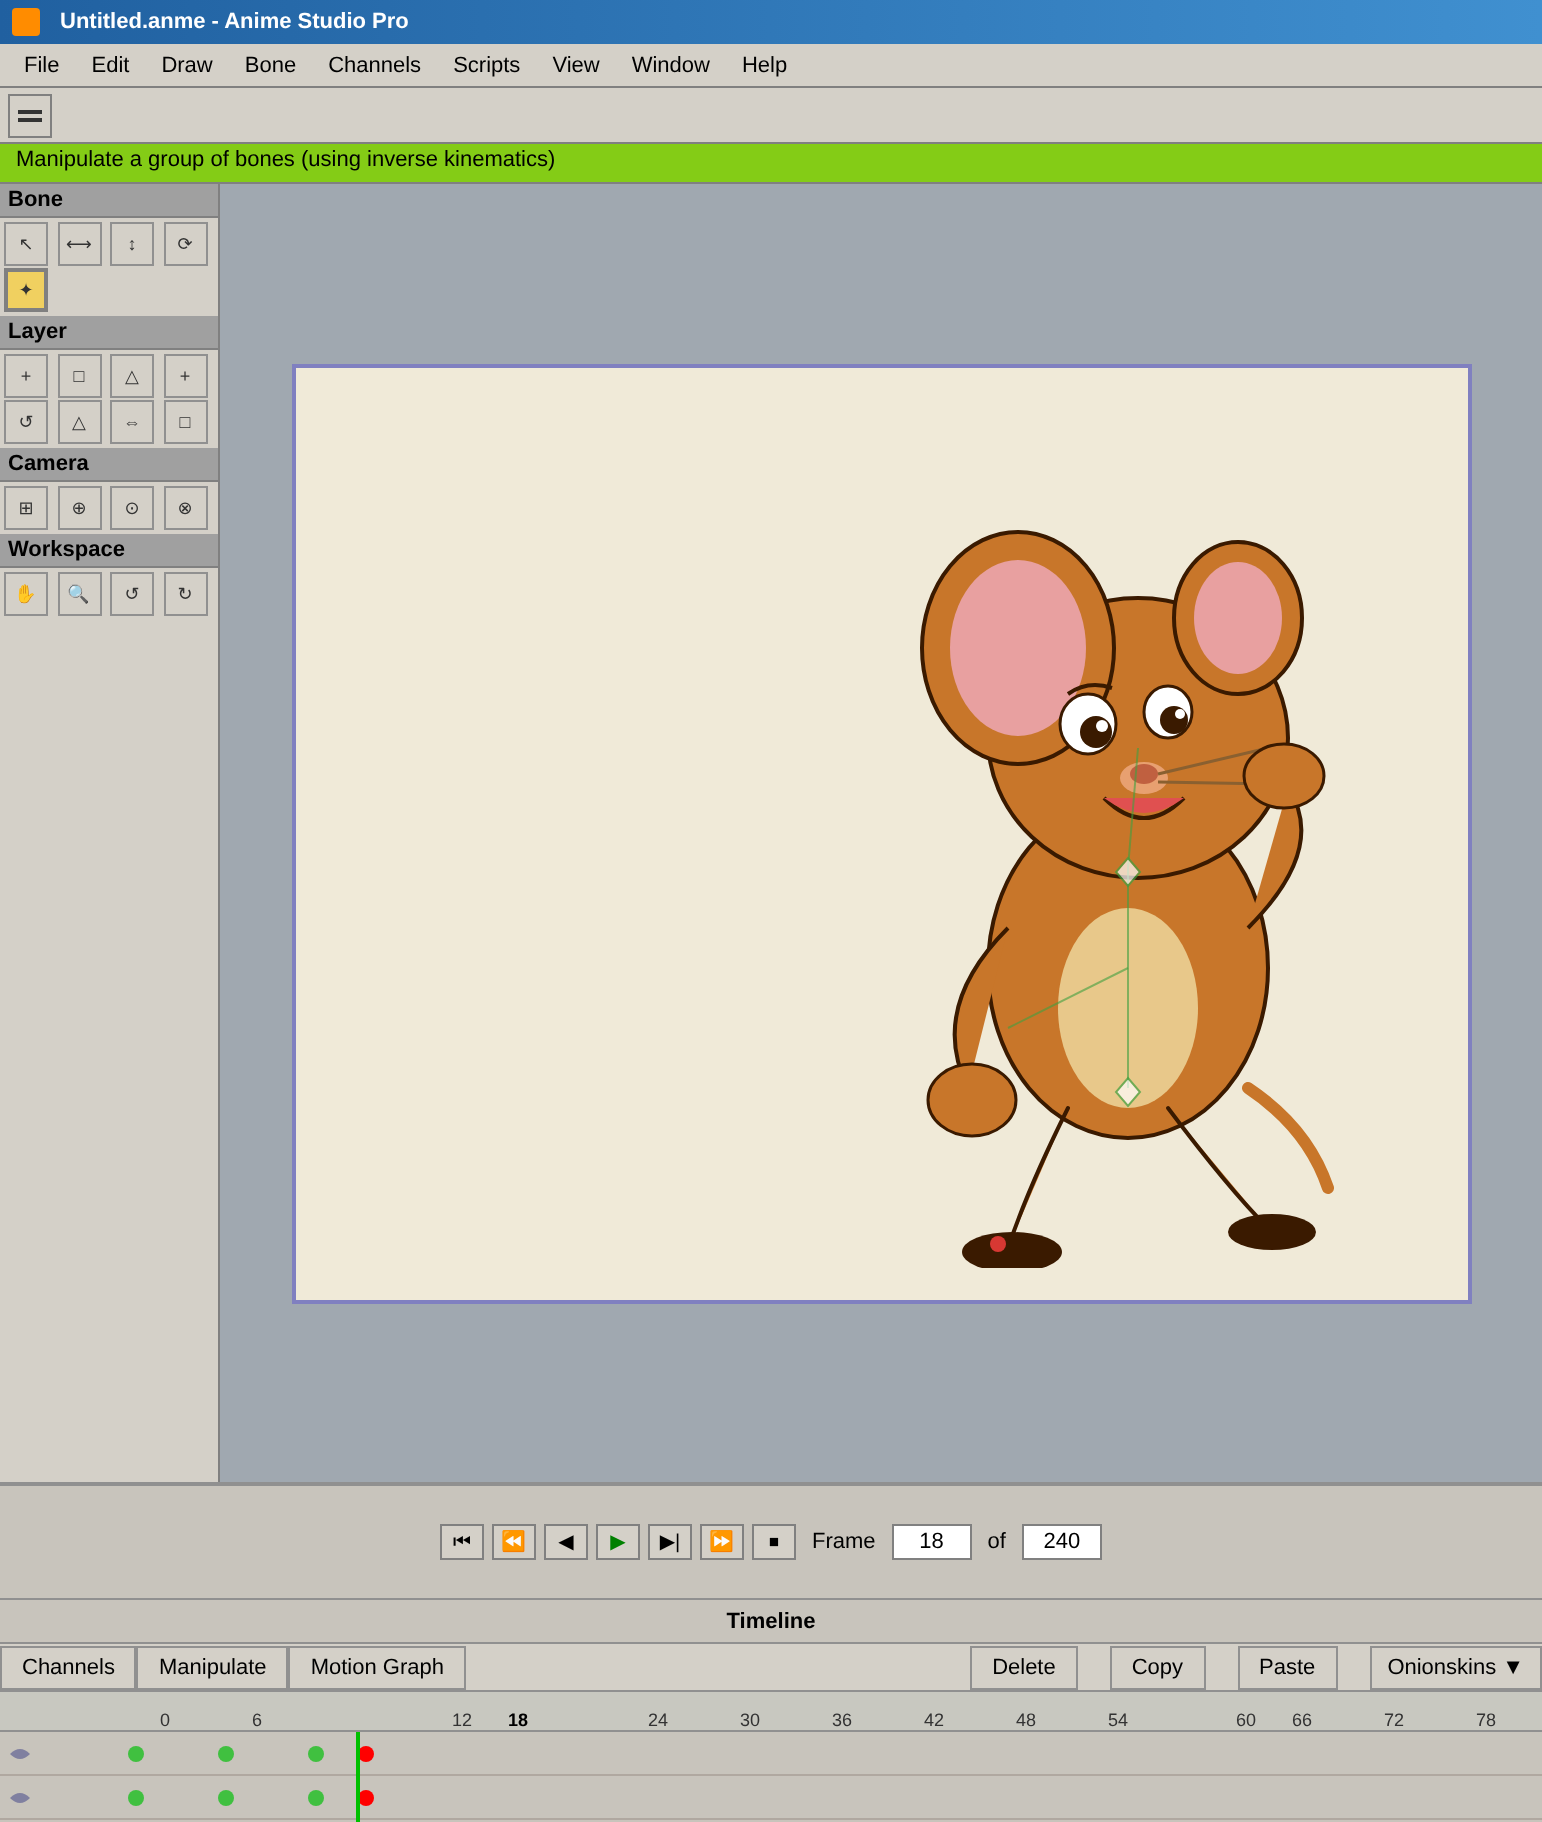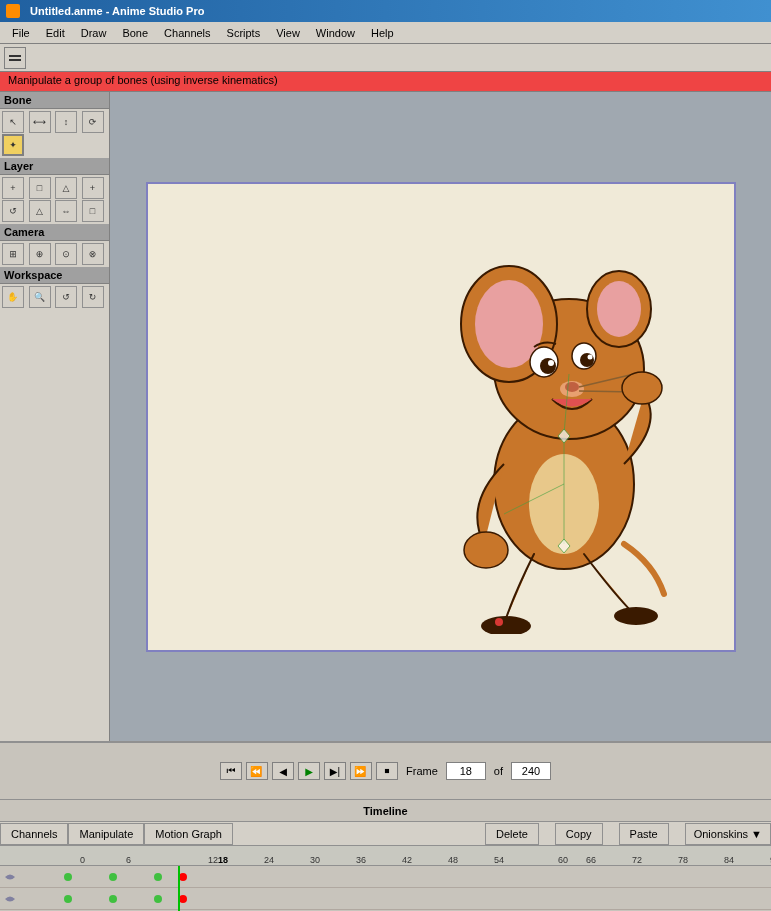--- a/index.html
+++ b/index.html
@@ -53,21 +53,21 @@
       background: #d4d0c8;
       border: 1px solid #808080;
       display: flex; align-items: center; justify-content: center;
       cursor: pointer;
       font-size: 10px;
       margin-right: 2px;
     }
 
     
     .status-bar {
-      background: #ef4444;
+      background: #84cc16;
       border-bottom: 1px solid #808080;
       padding: 2px 8px;
       font-size: 11px;
       height: 20px;
     }
 
     
     .main-layout {
       display: flex;
       height: calc(911px - 22px - 22px - 28px - 20px - 170px);
@@ -433,23 +433,23 @@
       <span>▼</span>
     </div>
   </div>
 
   <div class="timeline-ruler">
     <div style="display:flex; align-items:flex-end; width:100%; font-size:9px; color:#333;">
       <div style="width:40px; flex-shrink:0;"></div>
       <div style="display:flex; flex:1;">
         <span style="width:46px; text-align:left;">0</span>
         <span style="width:46px; text-align:left;">6</span>
-        <span style="width:46px; text-align:right;">12</span>
+        <span style="width:46px; text-align:center;margin-left:36px;">12</span>
         <span style="width:46px; text-align:left; font-weight:bold; color:#000;">18</span>
-        <span style="width:46px; text-align:left;">24</span>
+        <span style="width:46px; text-align:left;margin-left:24px;">24</span>
         <span style="width:46px; text-align:left;">30</span>
         <span style="width:46px; text-align:left;">36</span>
         <span style="width:46px; text-align:left;">42</span>
         <span style="width:46px; text-align:left;">48</span>
         <span style="width:46px; text-align:left;">54</span>
         <span style="width:46px; text-align:center;">60</span>
         <span style="width:46px; text-align:left;">66</span>
         <span style="width:46px; text-align:left;">72</span>
         <span style="width:46px; text-align:left;">78</span>
         <span style="width:46px; text-align:left;">84</span>

